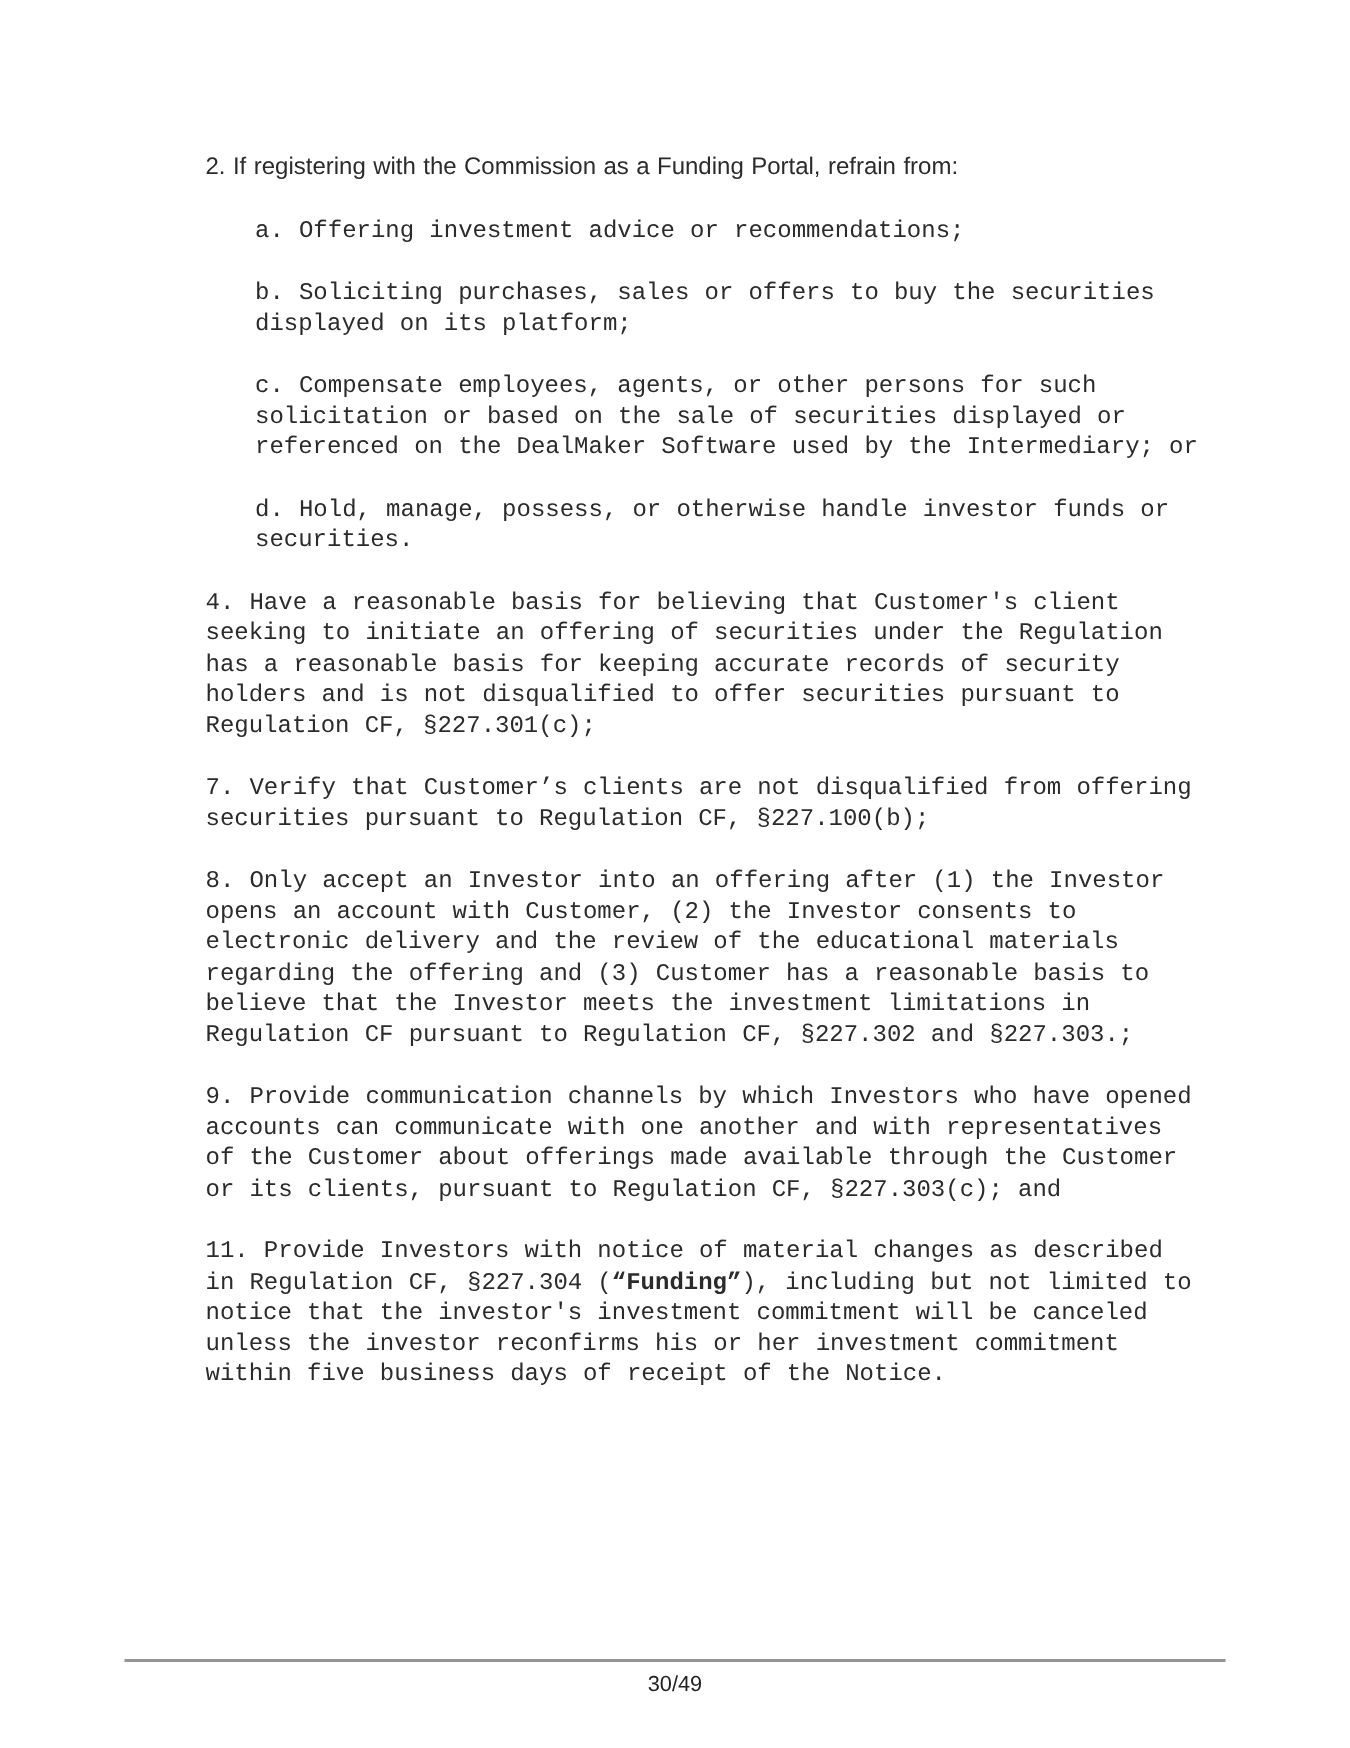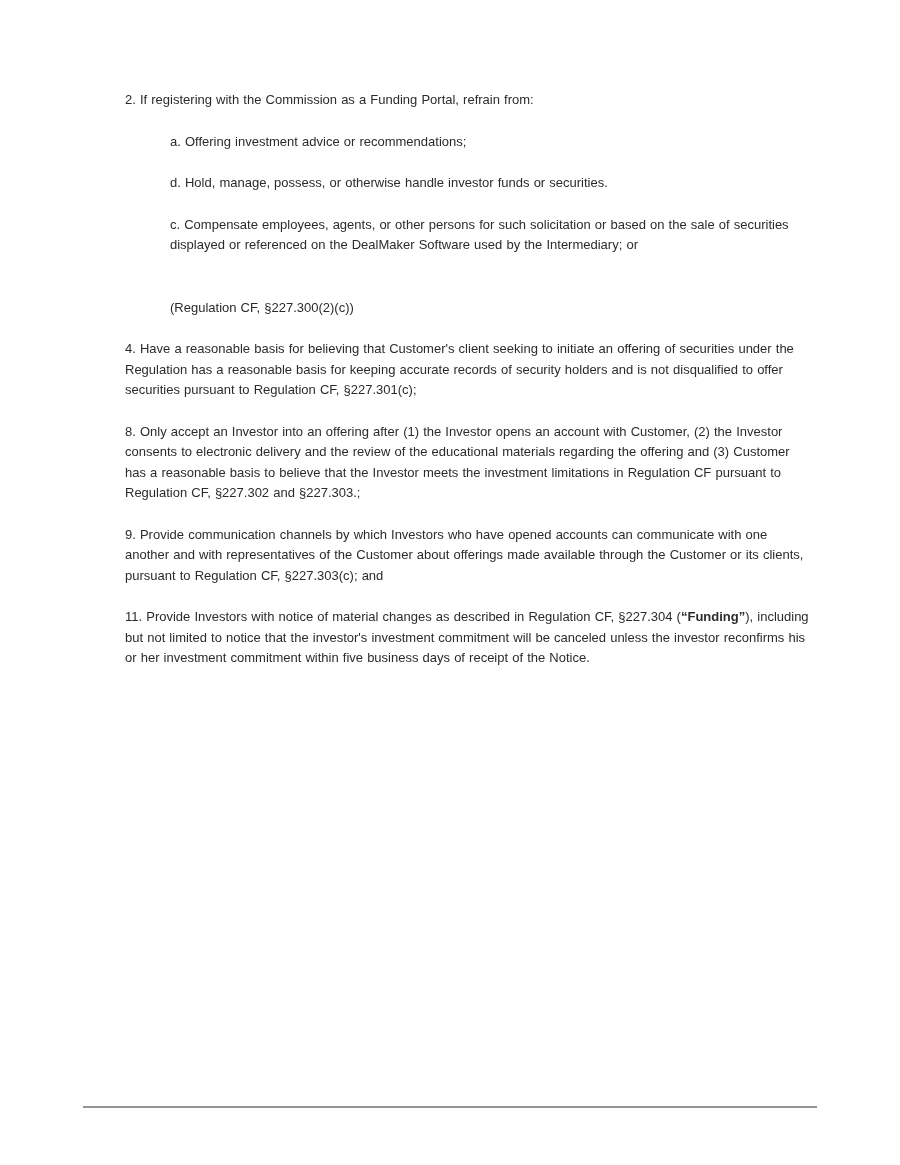--- a/index.html
+++ b/index.html
@@ -15,27 +15,27 @@
     color: #2b2b2b;
     overflow: hidden;
   }
   .doc-body {
     position: absolute;
     top: 90px;
     left: 125px;
     width: 688px;
   }
   .para {
-    margin: 0;
-    font-size: 13px;
+    margin: 12px;
+    font-size: 16px;
     line-height: 20.5px;
     white-space: normal;
     word-spacing: 0.5px;
   }
-  .para.gap-1 { margin-top: 21px; }
+  .para.gap-1 { margin-top: 21px; font-family: Liberation Mono, monospace; }
   .para.gap-2 { margin-top: 42px; }
   .para.indent-1 { margin-left: 45px; }
   .para strong { font-weight: bold; }
   .footer {
     position: absolute;
     left: 83px;
     right: 83px;
     top: 1106px;
   }
   .footer-divider {
@@ -49,24 +49,26 @@
     margin-top: 7px;
     color: #222222;
   }
 </style>
 </head>
 <body>
 
 <div class="doc-body">
     <p class="para indent-0 gap-0"><span>2. If registering with the Commission as a Funding Portal, refrain from:</span></p>
     <p class="para indent-1 gap-1"><span>a. Offering investment advice or recommendations;</span></p>
+    <p class="para indent-1 gap-1"><span>b. Soliciting purchases, sales or offers to buy the securities displayed on its platform;</span></p>
+    <p class="para indent-1 gap-1"><span>c. Compensate employees, agents, or other persons for such solicitation or based on the sale of securities displayed or referenced on the DealMaker Software used by the Intermediary; or</span></p>
     <p class="para indent-1 gap-1"><span>d. Hold, manage, possess, or otherwise handle investor funds or securities.</span></p>
-    <p class="para indent-1 gap-1"><span>c. Compensate employees, agents, or other persons for such solicitation or based on the sale of securities displayed or referenced on the DealMaker Software used by the Intermediary; or</span></p>
-    <p class="para indent-1 gap-2"><span>(Regulation CF, §227.300(2)(c))</span></p>
     <p class="para indent-0 gap-1"><span>4. Have a reasonable basis for believing that Customer's client seeking to initiate an offering of securities under the Regulation has a reasonable basis for keeping accurate records of security holders and is not disqualified to offer securities pursuant to Regulation CF, §227.301(c);</span></p>
+    <p class="para indent-0 gap-1"><span>7. Verify that Customer’s clients are not disqualified from offering securities pursuant to Regulation CF, §227.100(b);</span></p>
     <p class="para indent-0 gap-1"><span>8. Only accept an Investor into an offering after (1) the Investor opens an account with Customer, (2) the Investor consents to electronic delivery and the review of the educational materials regarding the offering and (3) Customer has a reasonable basis to believe that the Investor meets the investment limitations in Regulation CF pursuant to Regulation CF, §227.302 and §227.303.;</span></p>
     <p class="para indent-0 gap-1"><span>9. Provide communication channels by which Investors who have opened accounts can communicate with one another and with representatives of the Customer about offerings made available through the Customer or its clients, pursuant to Regulation CF, §227.303(c); and</span></p>
     <p class="para indent-0 gap-1"><span>11. Provide Investors with notice of material changes as described in Regulation CF, §227.304 (</span><strong>“Funding”</strong><span>), including but not limited to notice that the investor's investment commitment will be canceled unless the investor reconfirms his or her investment commitment within five business days of receipt of the Notice.</span></p>
   </div>
 
 <div class="footer">
   <hr class="footer-divider">
+  <div class="page-number">30/49</div>
 </div>
 
 </body></html>

